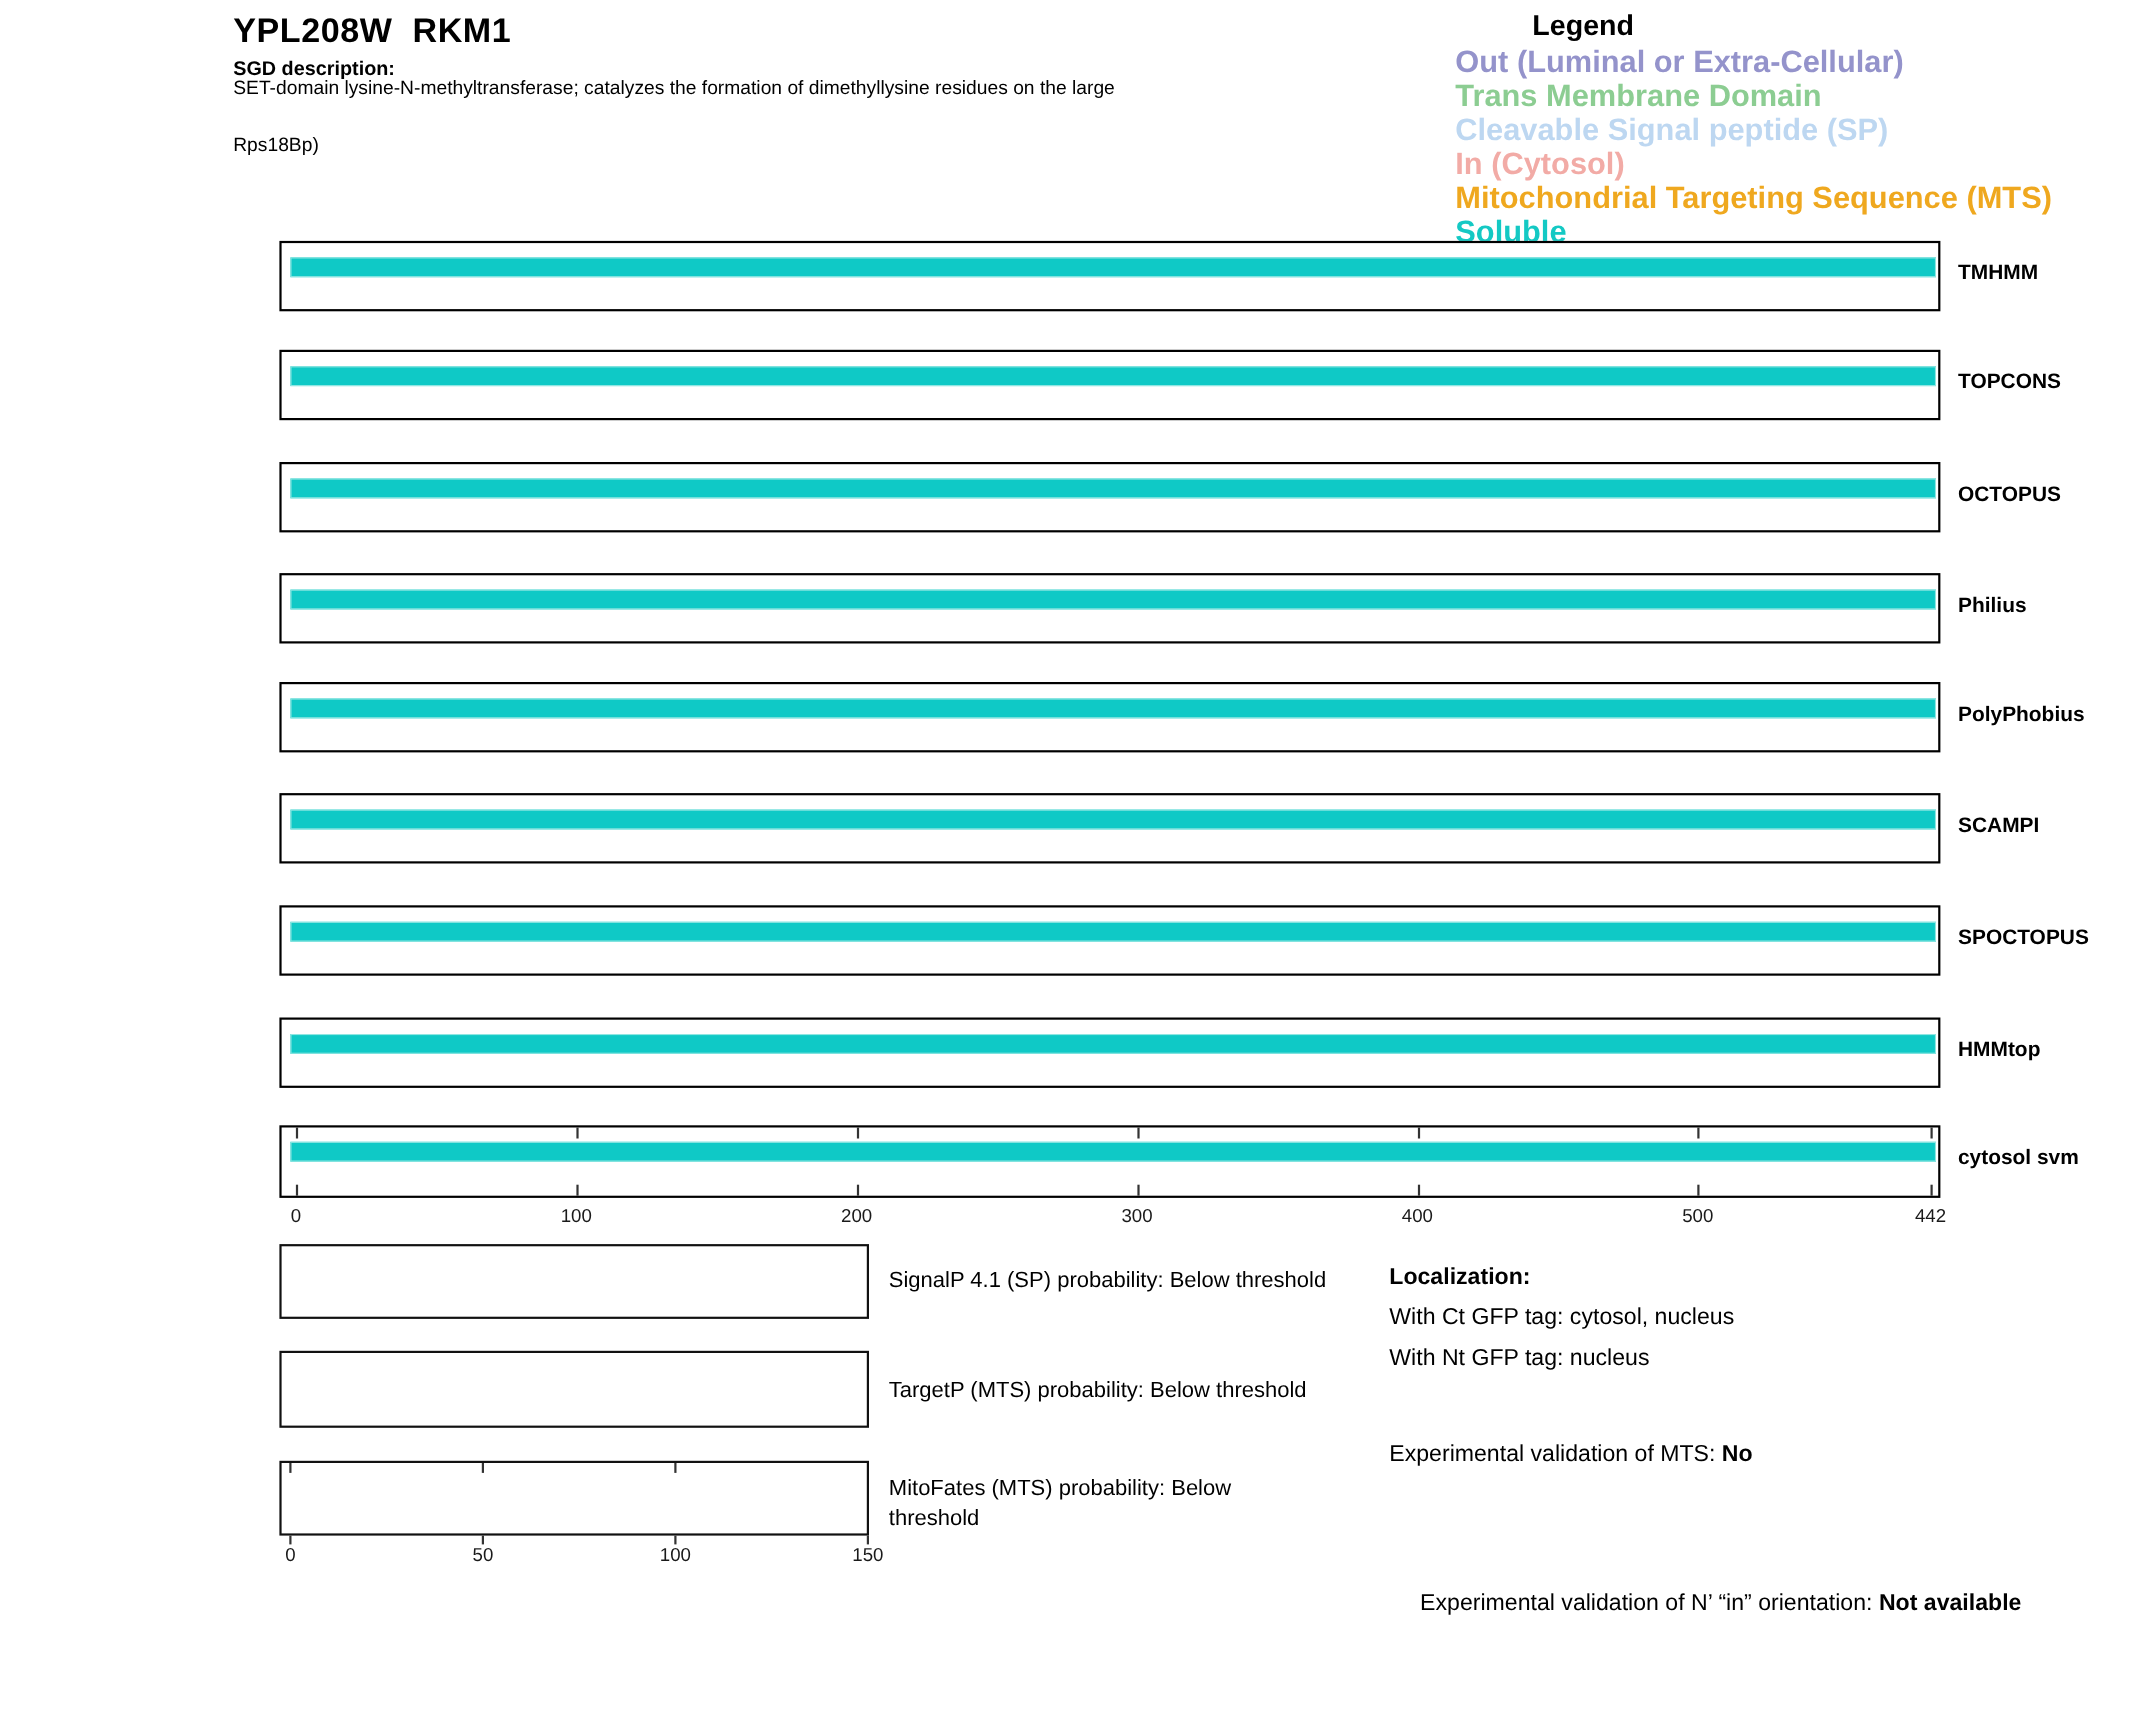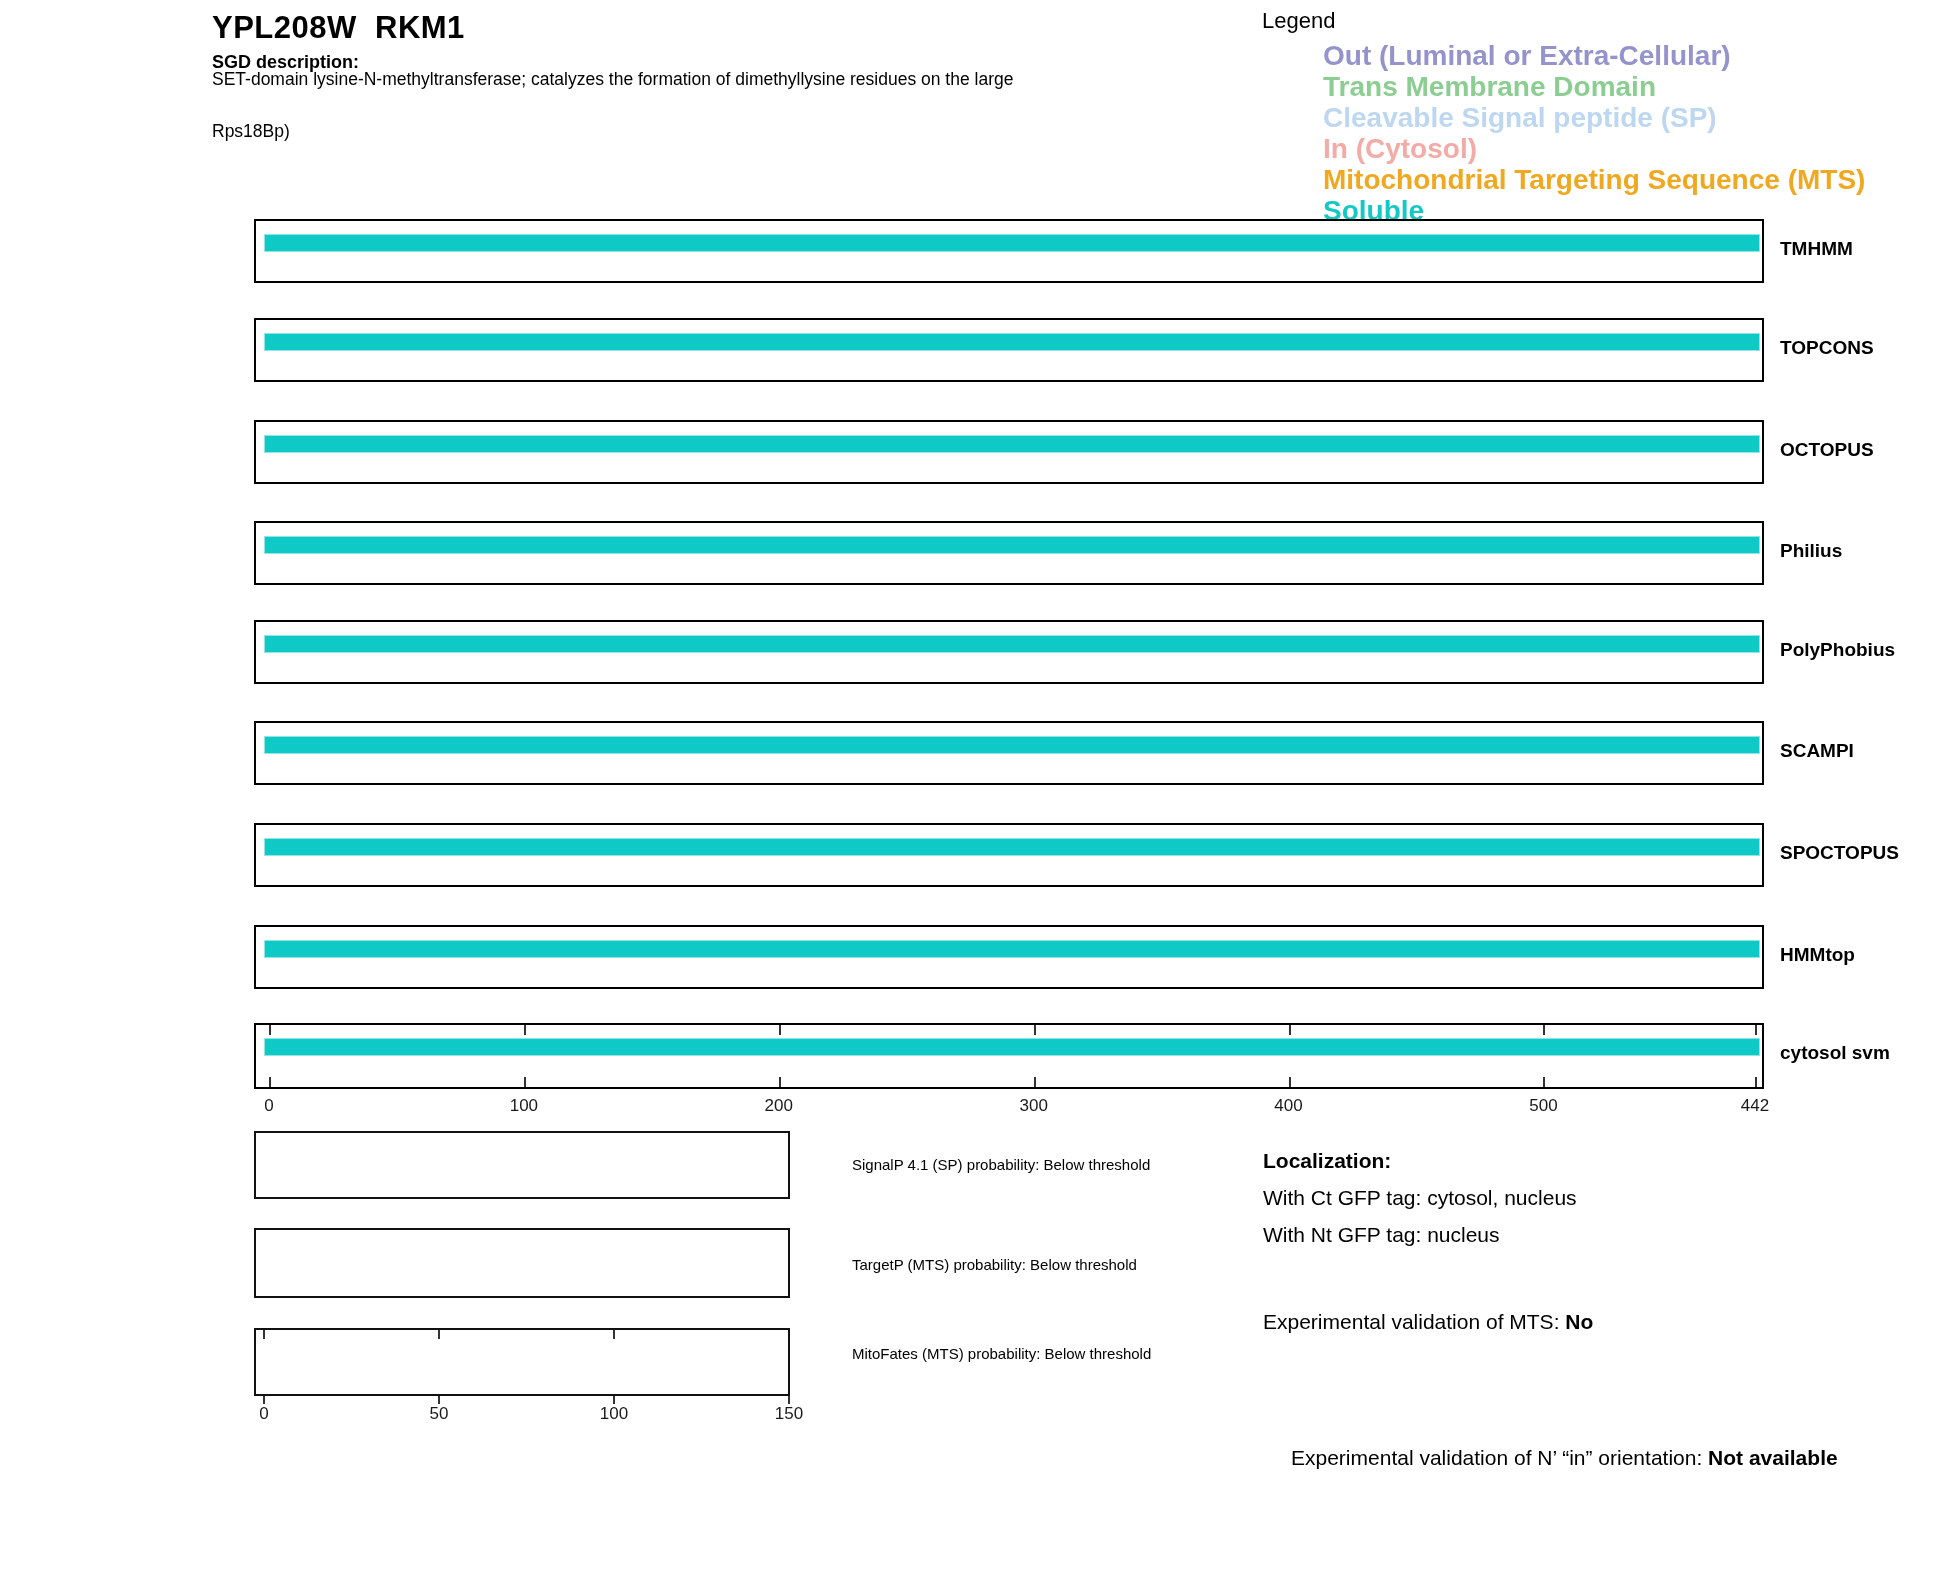--- a/index.html
+++ b/index.html
@@ -15,21 +15,21 @@
     overflow:hidden;
   }
   .abs { position:absolute; }
 
   
   .page-title { left:212px; top:10px; font-size:31px; font-weight:bold; white-space:pre; letter-spacing:.5px; }
   .sgd-label  { left:212px; top:52px; font-size:18px; font-weight:bold; }
   .desc-line  { left:212px; font-size:17.5px; line-height:26px; white-space:pre; }
 
   
-  .legend-title { left:1262px; top:8px; font-size:22px; font-weight:normal; }
+  .legend-title { left:1393px; top:8px; font-size:26px; font-weight:bold; }
   .legend-item  { left:1323px; font-size:28px; font-weight:bold; white-space:nowrap; }
 
   
   .track-row { position:absolute; left:254px; width:1510px; height:64px; }
   .track-box {
     position:absolute; left:0; top:0; width:1510px; height:64px;
     border:2px solid #000; background:#fff;
   }
   .bar {
     position:absolute; top:13px; height:18px;
@@ -43,21 +43,21 @@
   .axis-num {
     position:absolute; width:44px; text-align:center;
     font-size:17px; color:#1a1a1a;
   }
 
   
   .prob-box {
     position:absolute; left:254px; width:536px;
     border:2px solid #111; background:#fff;
   }
-  .prob-label { left:852px; font-size:15px; line-height:27px; }
+  .prob-label { left:808px; font-size:20px; line-height:27px; }
 
   
   .rcol { left:1263px; font-size:21px; line-height:28px; }
   .bold { font-weight:bold; }
 </style>
 </head>
 <body>
 
 <div class="canvas">
 

